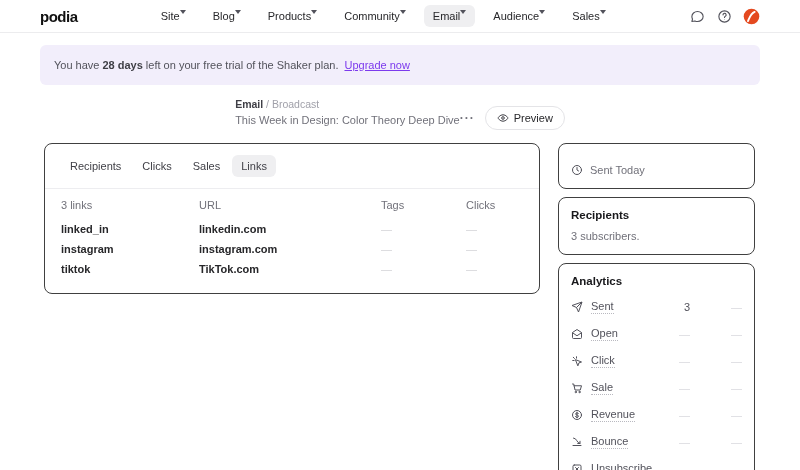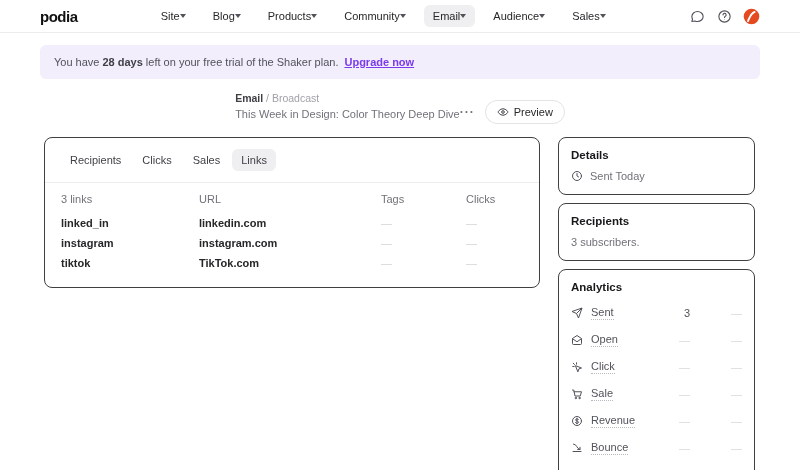--- a/index.html
+++ b/index.html
@@ -4,36 +4,36 @@
 <style>
   * { margin:0; padding:0; box-sizing:border-box; }
   html,body { width:800px; height:470px; background:#fff; overflow:hidden;
     font-family:"Liberation Sans","DejaVu Sans",sans-serif; color:#18181b; }
 
   
   .topbar { height:33px; display:flex; align-items:center; padding:0 40px;
     border-bottom:1px solid #ececee; background:#fff; }
   .logo { font-size:15px; font-weight:800; letter-spacing:-0.5px; color:#111; }
   .nav { flex:1; display:flex; justify-content:center; align-items:center; gap:9px; }
-  .nav-item { display:flex; align-items:center; font-size:11px; color:#27272a;
+  .nav-item { display:flex; align-items:flex-start; font-size:11px; color:#27272a;
     padding:5px 9px; border-radius:6px; cursor:pointer; }
   .nav-item.active { background:#efeff1; }
   .caret { width:0; height:0; border-left:3.5px solid transparent; border-right:3.5px solid transparent;
     border-top:4px solid #52525b; display:inline-block; }
   .top-icons { display:flex; align-items:center; gap:11px; }
   .icon-btn { width:16px; height:16px; display:flex; align-items:center; justify-content:center;
     color:#52525b; cursor:pointer; }
   .icon-btn svg { width:15px; height:15px; }
   .avatar { width:17px; height:17px; cursor:pointer; }
 
   
-  .banner { margin:12px 40px 0; height:34px; background:#f2eefb; border-radius:6px;
+  .banner { margin:12px 40px 0; height:40px; background:#f2eefb; border-radius:6px;
     display:flex; align-items:center; padding:4px 14px; font-size:11px; color:#52525b; }
   .banner b { font-weight:700; color:#3f3f46; margin:0 3px; }
-  .banner a { color:#7c3aed; font-weight:700; text-decoration:underline; margin-left:6px; cursor:pointer; }
+  .banner a { color:#7c3aed; font-weight:400; text-decoration:underline; margin-left:6px; cursor:pointer; }
 
   
   .page-head { margin:13px 44px 0; display:flex; justify-content:center; align-items:flex-start; }
   .crumbs { font-size:10.5px; color:#a1a1aa; }
   .crumbs .crumb-strong { color:#3f3f46; font-weight:600; }
   .page-title { font-size:13.5px; font-weight:700; margin-top:4px; color:#111; }
   .page-sub { font-size:11px; color:#71717a; margin-top:4px; }
   .head-actions { display:flex; align-items:center; gap:10px; margin-top:8px; }
   .more-btn { border:none; background:transparent; color:#71717a; font-size:12px; font-weight:700;
     letter-spacing:1px; cursor:pointer; line-height:1; }
@@ -200,21 +200,20 @@
         <span class="cell-url">TikTok.com</span>
         <span class="cell-dash">—</span>
         <span class="cell-dash">—</span>
       </div>
     </div>
   </div>
 
   <aside class="sidebar">
 
     <div class="card side-card">
-      <div class="side-title">Details</div>
       <div class="detail-item">
         <svg viewBox="0 0 24 24" fill="none" stroke="currentColor" stroke-width="2" stroke-linecap="round">
           <circle cx="12" cy="12" r="9"></circle>
             <path d="M12 7v5l3.2 2"></path>
         </svg>
         <span>Sent Today</span>
       </div>
     </div>
 
     <div class="card side-card">

